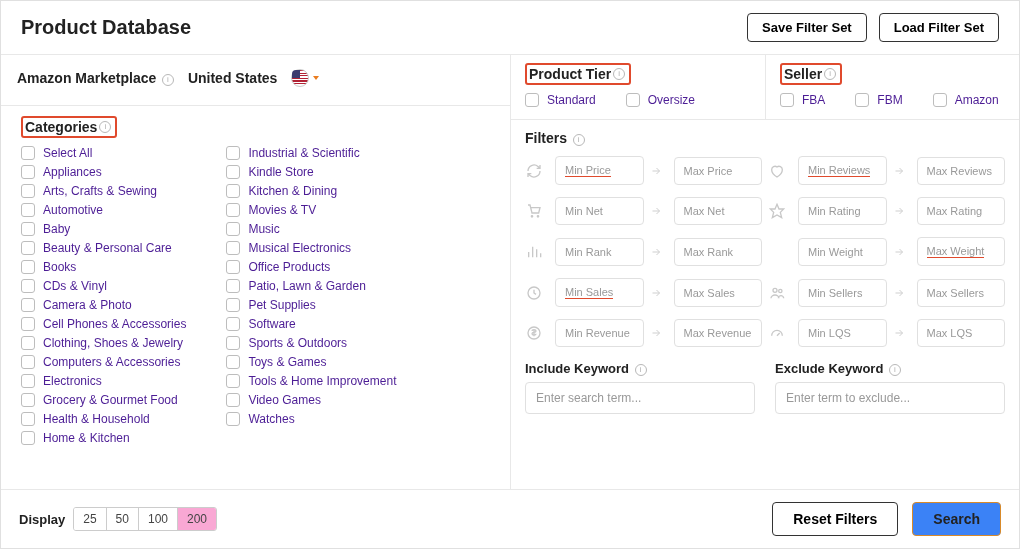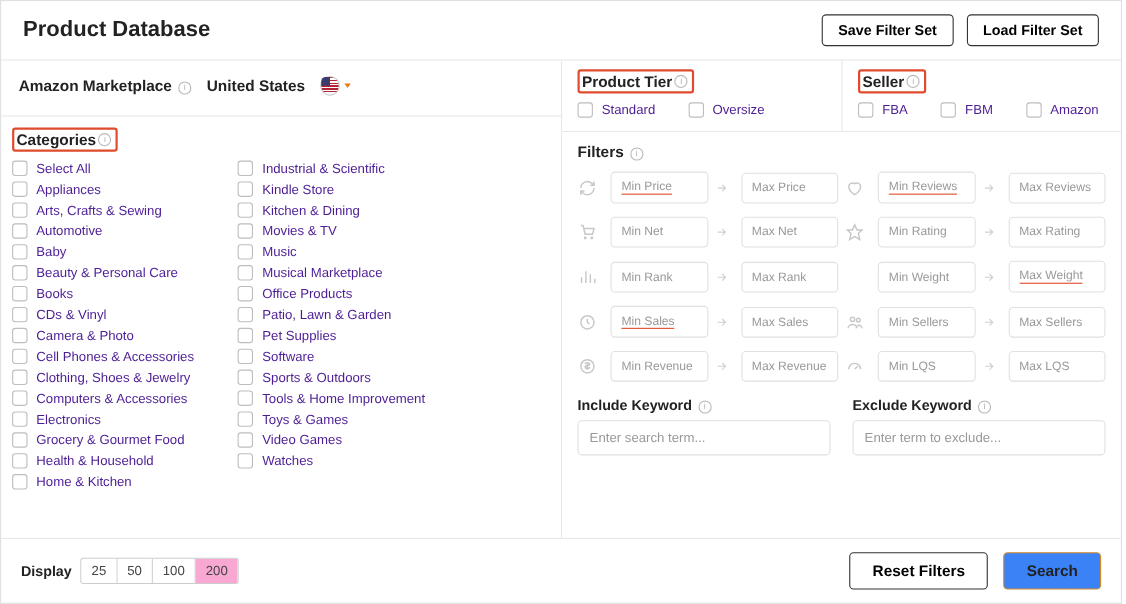--- a/index.html
+++ b/index.html
@@ -102,21 +102,21 @@
       text-align: center;
     }
     .highlight-box {
       border: 2px solid #e04a2d;
       border-radius: 3px;
       padding: 1px 4px 1px 2px;
       display: inline-flex;
       align-items: center;
     }
     .categories-wrap {
-      padding: 10px 10px;
+      padding: 10px 20px;
       flex: 1;
       overflow: hidden;
     }
     .cat-head { margin-bottom: 8px; }
     .cat-cols {
       display: flex;
       gap: 40px;
     }
     .cat-col {
       display: flex;
@@ -360,21 +360,21 @@
               <label class="chk-row">
                 <span class="chk"></span>
                 <span>Movies &amp; TV</span>
               </label>
               <label class="chk-row">
                 <span class="chk"></span>
                 <span>Music</span>
               </label>
               <label class="chk-row">
                 <span class="chk"></span>
-                <span>Musical Marketplace</span>
+                <span>Musical Electronics</span>
               </label>
               <label class="chk-row">
                 <span class="chk"></span>
                 <span>Office Products</span>
               </label>
               <label class="chk-row">
                 <span class="chk"></span>
                 <span>Patio, Lawn &amp; Garden</span>
               </label>
               <label class="chk-row">
@@ -384,25 +384,25 @@
               <label class="chk-row">
                 <span class="chk"></span>
                 <span>Software</span>
               </label>
               <label class="chk-row">
                 <span class="chk"></span>
                 <span>Sports &amp; Outdoors</span>
               </label>
               <label class="chk-row">
                 <span class="chk"></span>
+                <span>Toys &amp; Games</span>
+              </label>
+              <label class="chk-row">
+                <span class="chk"></span>
                 <span>Tools &amp; Home Improvement</span>
-              </label>
-              <label class="chk-row">
-                <span class="chk"></span>
-                <span>Toys &amp; Games</span>
               </label>
               <label class="chk-row">
                 <span class="chk"></span>
                 <span>Video Games</span>
               </label>
               <label class="chk-row">
                 <span class="chk"></span>
                 <span>Watches</span>
               </label>
             </div>

